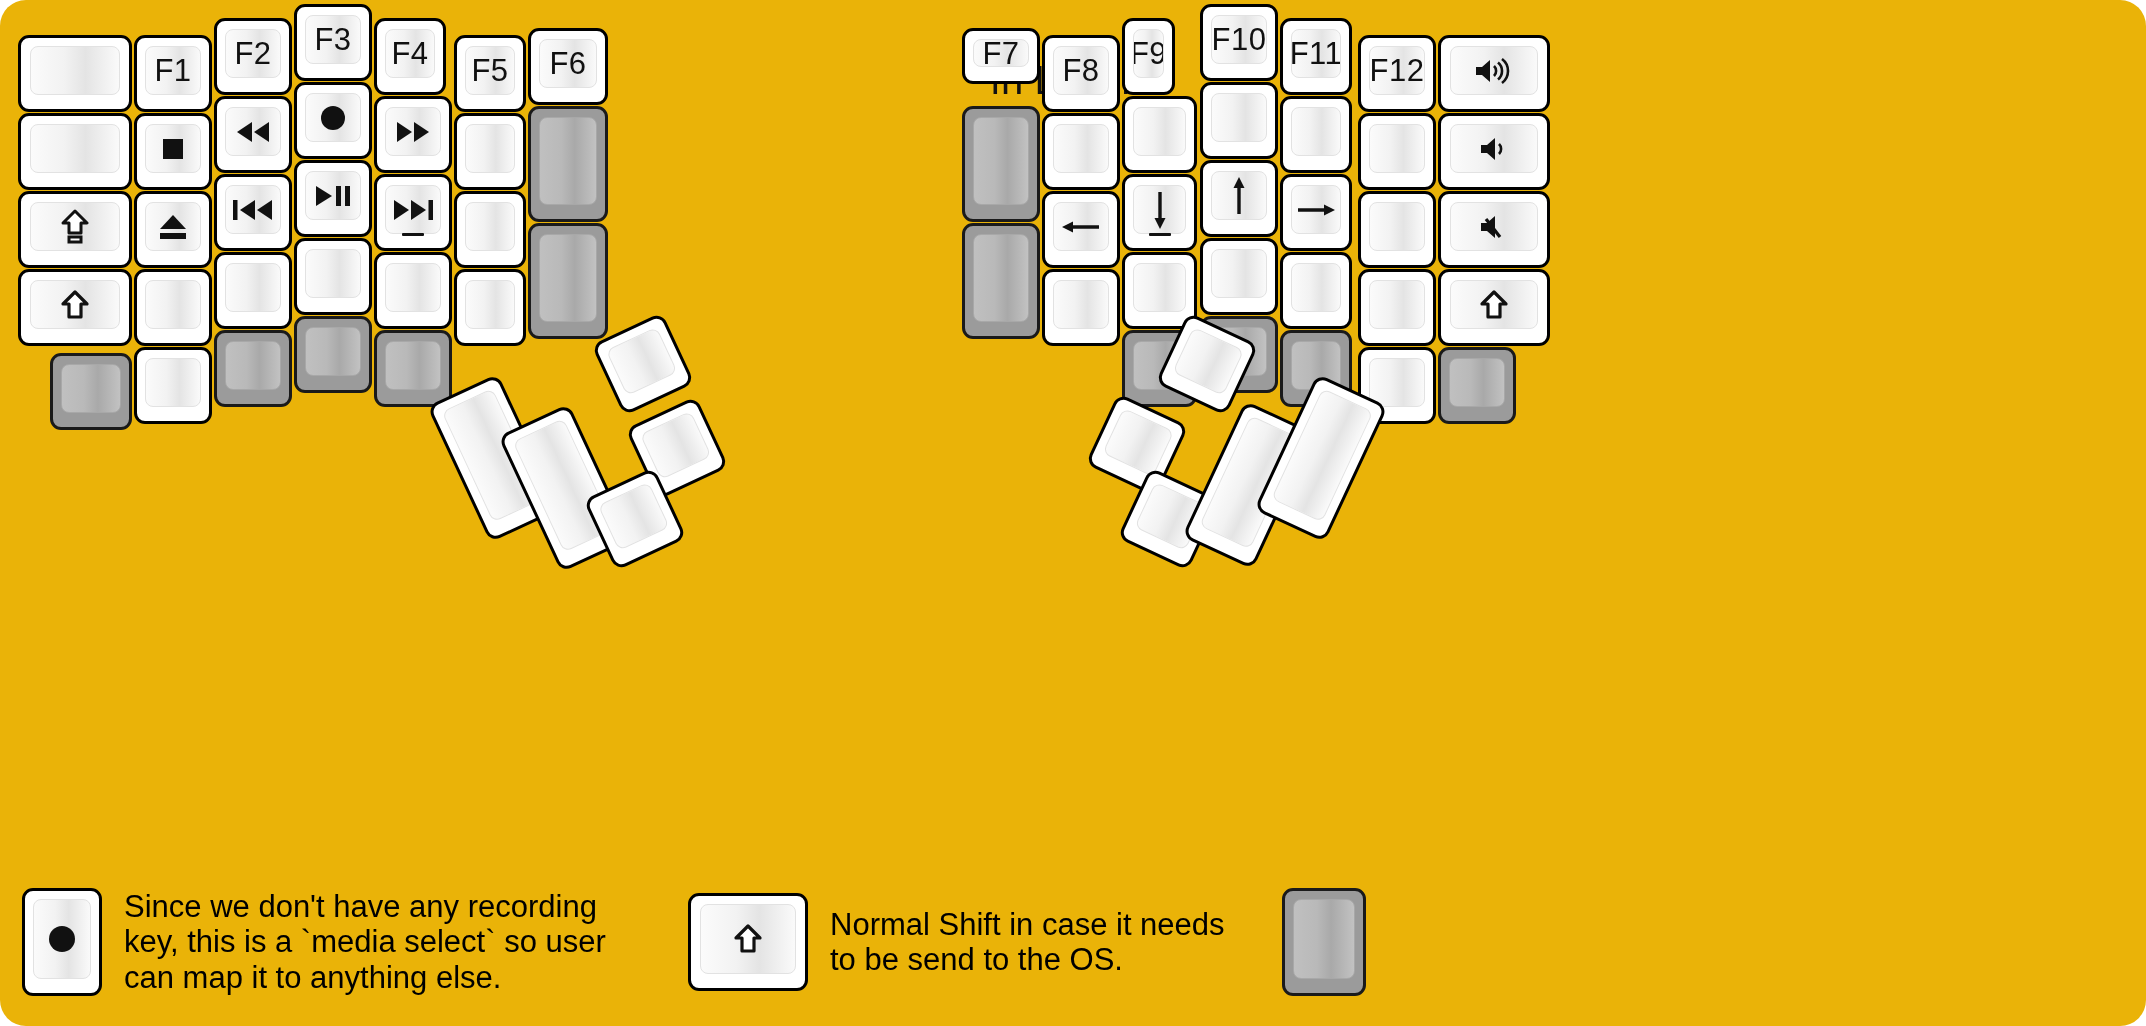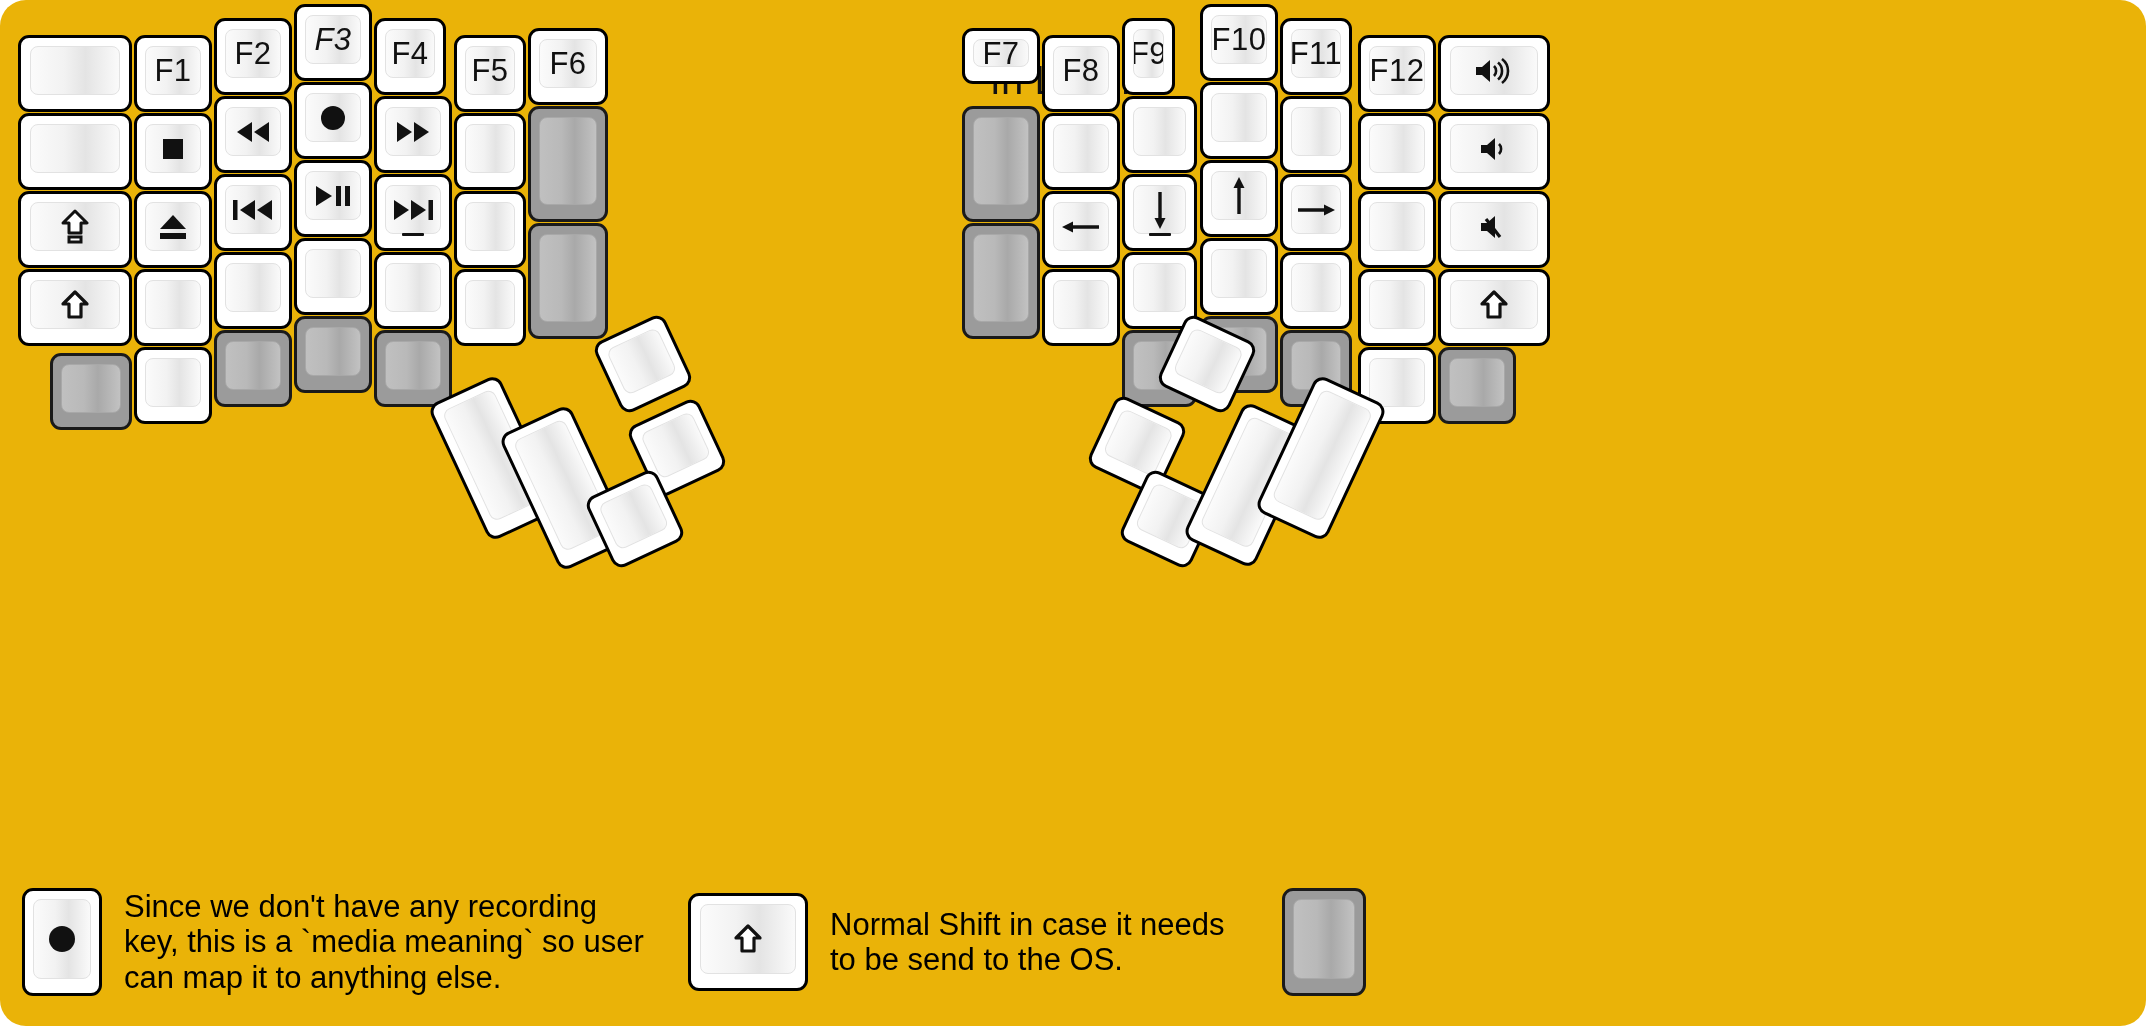--- a/index.html
+++ b/index.html
@@ -126,21 +126,21 @@
             </svg>
           </span>
         </div>
       </div>
       <div class="key" style="left: 214px; top: 252px; width: 78px; height: 77px;">
         <div class="cap"></div>
       </div>
       <div class="key tr" style="left: 214px; top: 330px; width: 78px; height: 77px;">
         <div class="cap"></div>
       </div>
-      <div class="key" style="left: 294px; top: 4px; width: 78px; height: 77px; font-style: italic;">
+      <div class="key" style="left: 294px; top: 4px; width: 78px; height: 77px;">
         <div class="cap">
           <span class="flabel">F3</span>
         </div>
       </div>
       <div class="key" style="left: 294px; top: 82px; width: 78px; height: 77px;">
         <div class="cap">
           <span class="glyph">
             <svg width="34" height="34" viewBox="0 0 34 34">
               <circle cx="17" cy="17" r="12" fill="#111"></circle>
             </svg>
@@ -426,21 +426,21 @@
         <div class="cap" style="font-size:30px;">
           <span class="glyph">
             <svg width="34" height="34" viewBox="0 0 34 34">
                 <circle cx="17" cy="17" r="13" fill="#111"></circle>
               </svg>
           </span>
         </div>
       </div>
     </div>
     <div class="ltext">Since we don't have any recording
-key, this is a `media meaning` so user
+key, this is a `media select` so user
 can map it to anything else.</div>
   </div>
 
   <div class="legend" style="left:688px;top:893px;">
     <div class="lkey" style="width:120px;height:98px;">
       <div class="key wide" style="left:0;top:0;width:120px;height:98px;">
         <div class="cap">
           <span class="glyph">
             <svg width="30" height="32" viewBox="0 0 30 32">
               <path d="M15 3 L27 15 L21 15 L21 28 L9 28 L9 15 L3 15 Z" fill="#fff" stroke="#111" stroke-width="3.2" stroke-linejoin="round"></path>

